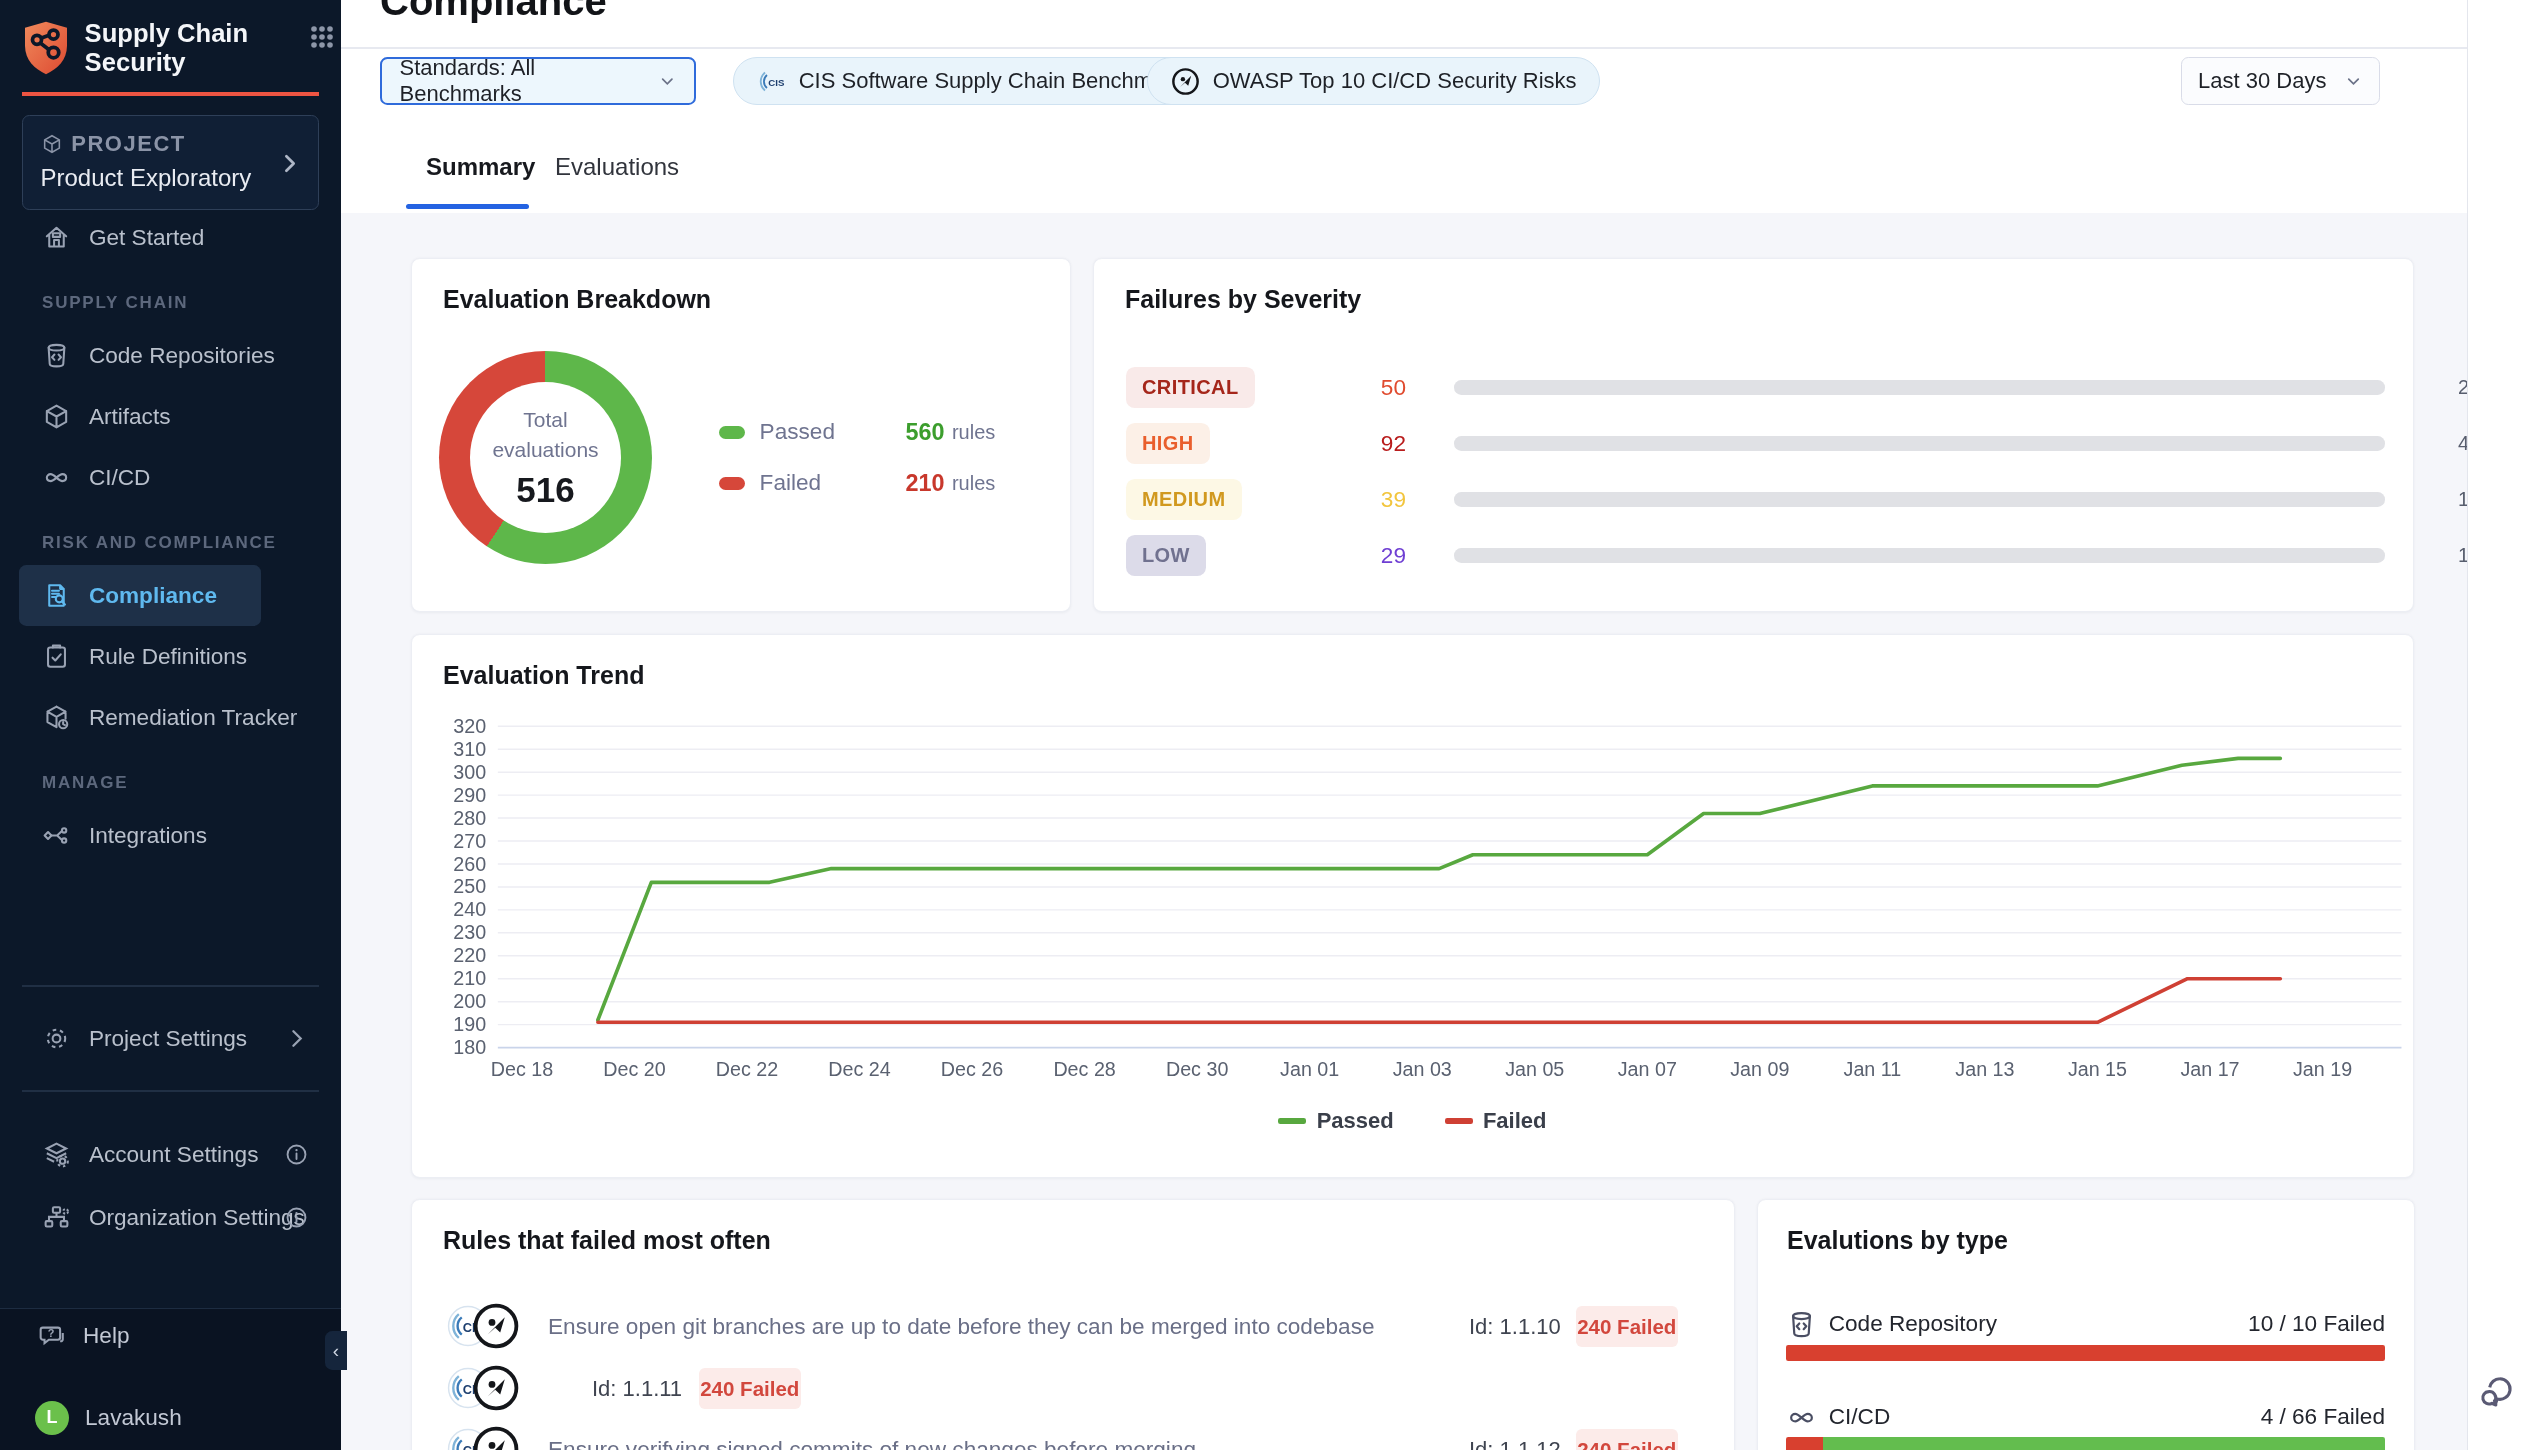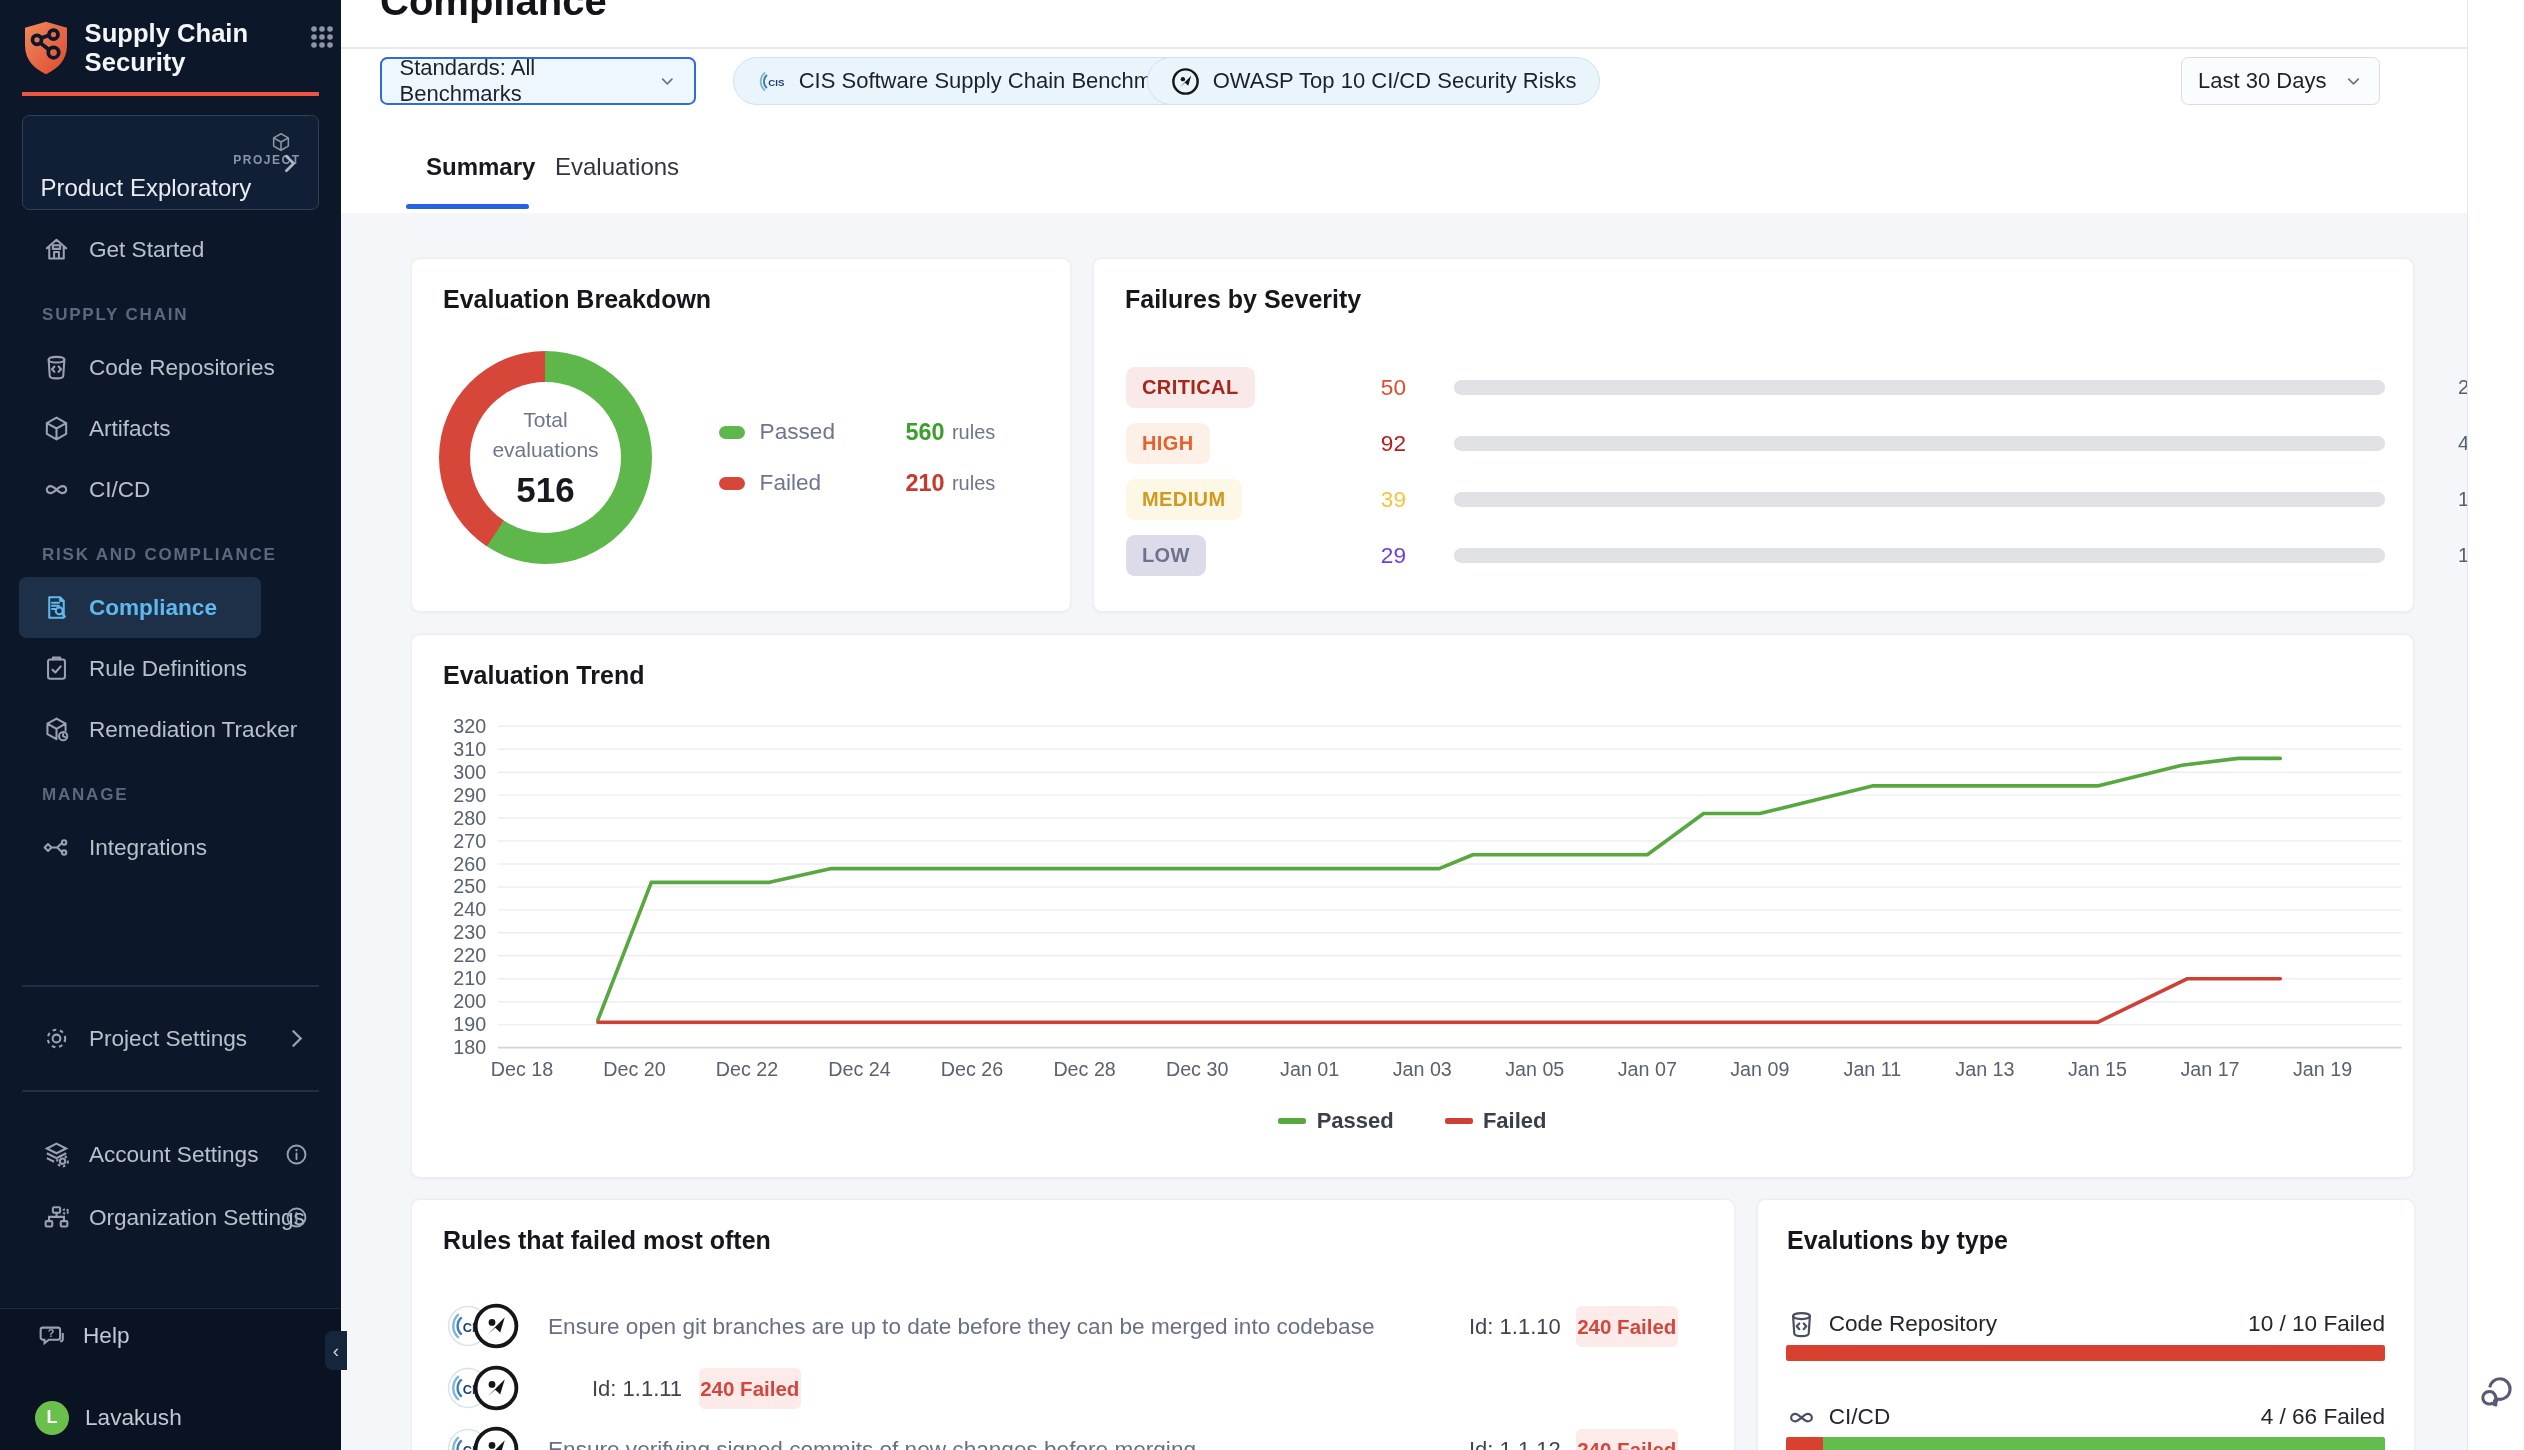--- a/index.html
+++ b/index.html
@@ -7,26 +7,26 @@
   #app{position:relative;width:2525px;height:1451px;background:#ffffff;overflow:hidden;}
 
   
   #sidebar{position:absolute;left:0;top:0;width:341px;height:1451px;background:#0c1829;overflow:hidden;}
   .logo-row{position:absolute;left:22px;top:19px;width:297px;display:flex;align-items:center;}
   .logo-shield{width:48px;height:56px;flex:none;}
   .logo-title{margin-left:14.6px;color:#f4f6f9;font-size:25.6px;font-weight:700;line-height:1.14;}
   .grid-ic{position:absolute;right:2.9px;top:20.5px;width:32px;height:32px;color:#8d96a8;cursor:pointer;}
   .red-line{position:absolute;left:22px;top:92px;width:297px;height:3.7px;background:#ee5442;}
   .project-card{position:absolute;left:22px;top:115px;width:297px;height:95px;background:#101f35;border:1.5px solid #2e3f58;border-radius:7.3px;padding:14.6px 17.5px;cursor:pointer;}
-  .project-label-row{display:flex;align-items:flex-end;color:#8b94a7;font-size:12px;font-weight:700;letter-spacing:1.5px;flex-direction:column;}
+  .project-label-row{display:flex;align-items:center;color:#8b94a7;font-size:22px;font-weight:700;letter-spacing:1.5px;}
   .project-label-row svg{width:22px;height:22px;margin-right:8.8px;}
   .project-name{margin-top:7.3px;color:#e9ecf2;font-size:24px;}
   .project-chev{position:absolute;right:16px;top:35px;width:25px;height:25px;color:#aeb6c6;}
 
-  #nav{position:absolute;left:0;top:219px;width:280px;}
+  #nav{position:absolute;left:0;top:207px;width:280px;}
   .nav-item{position:relative;height:61px;margin:0 19px;display:flex;align-items:center;border-radius:7.3px;cursor:pointer;color:#b9c0cc;}
   .nav-item .nav-ic{width:29px;height:29px;margin-left:23.4px;flex:none;color:#99a2b3;}
   .nav-item .nav-label{margin-left:17.5px;font-size:22.6px;white-space:nowrap;}
   .nav-item.active{background:#1e3048;}
   .nav-item.active .nav-label{color:#5fb9ef;font-weight:600;}
   .nav-item.active .nav-ic{color:#5fb9ef;}
   .nav-section{height:44px;margin:13px 0 0 42px;display:flex;align-items:center;color:#5d687d;font-size:17px;font-weight:700;letter-spacing:1.8px;}
   .sb-div{position:absolute;left:22px;width:297px;height:1.5px;background:#202f44;}
   .sb-row{position:absolute;left:19px;width:303px;height:61px;display:flex;align-items:center;color:#b9c0cc;cursor:pointer;}
   .sb-row .nav-ic{width:29px;height:29px;margin-left:23.4px;flex:none;color:#99a2b3;}

